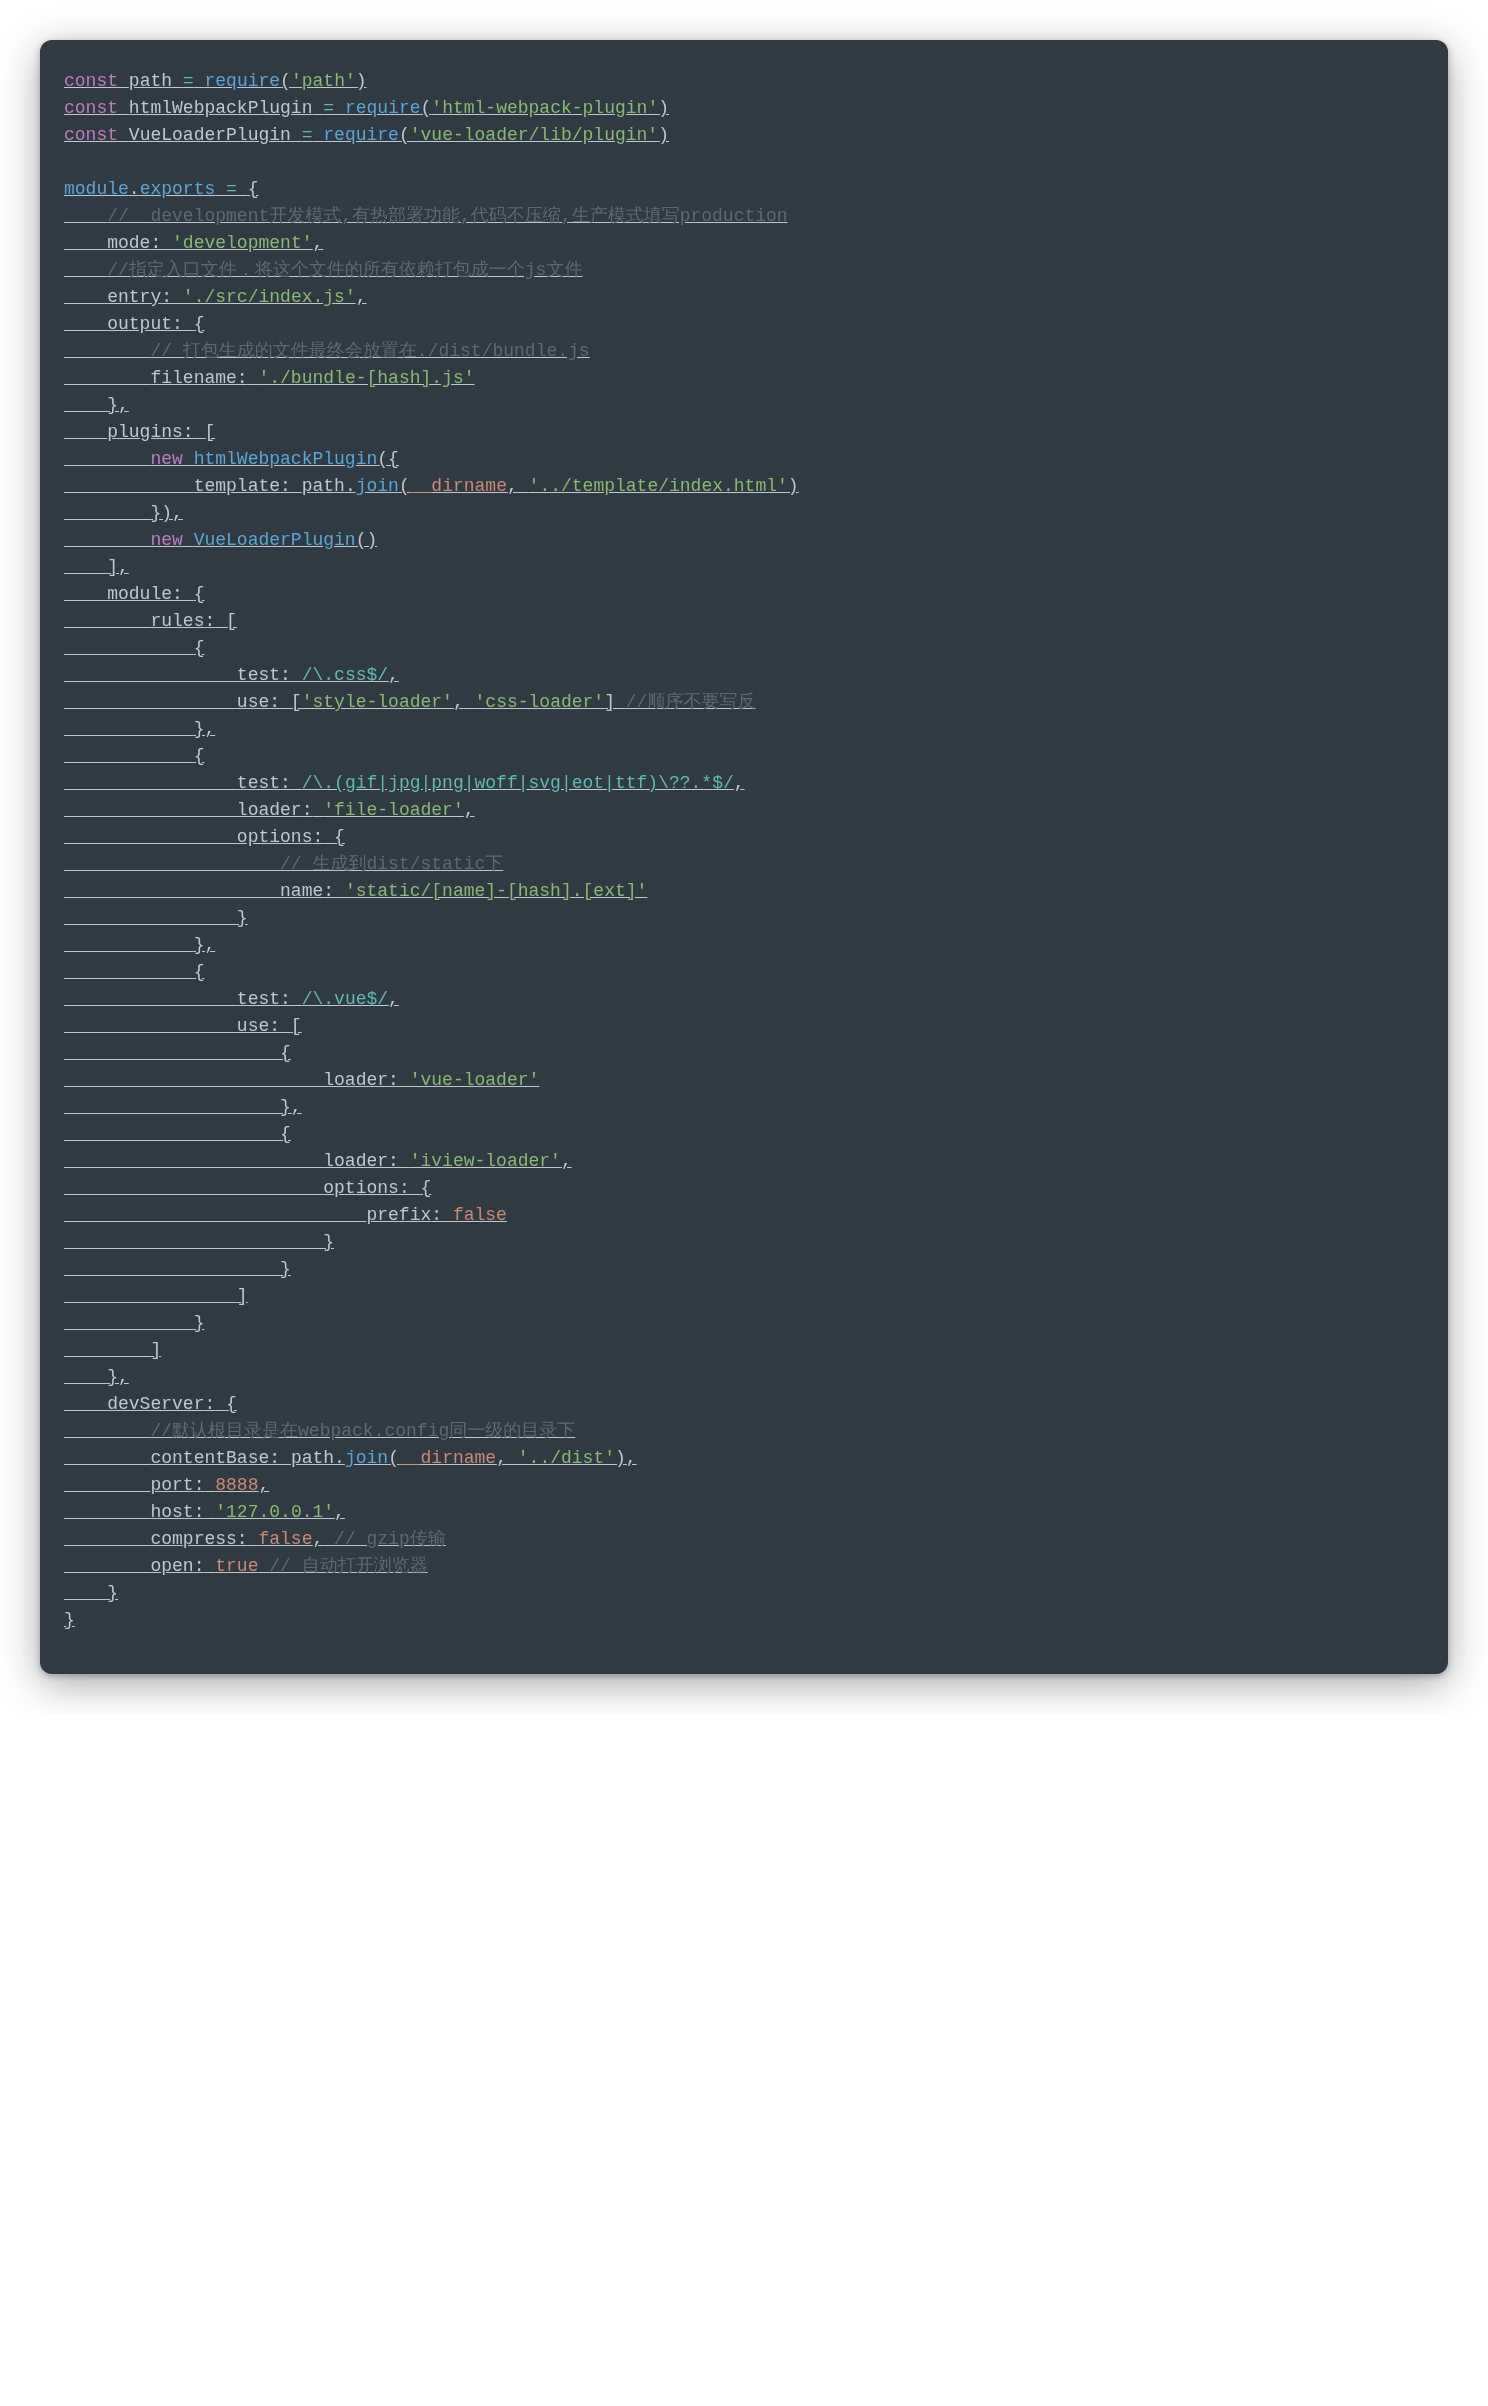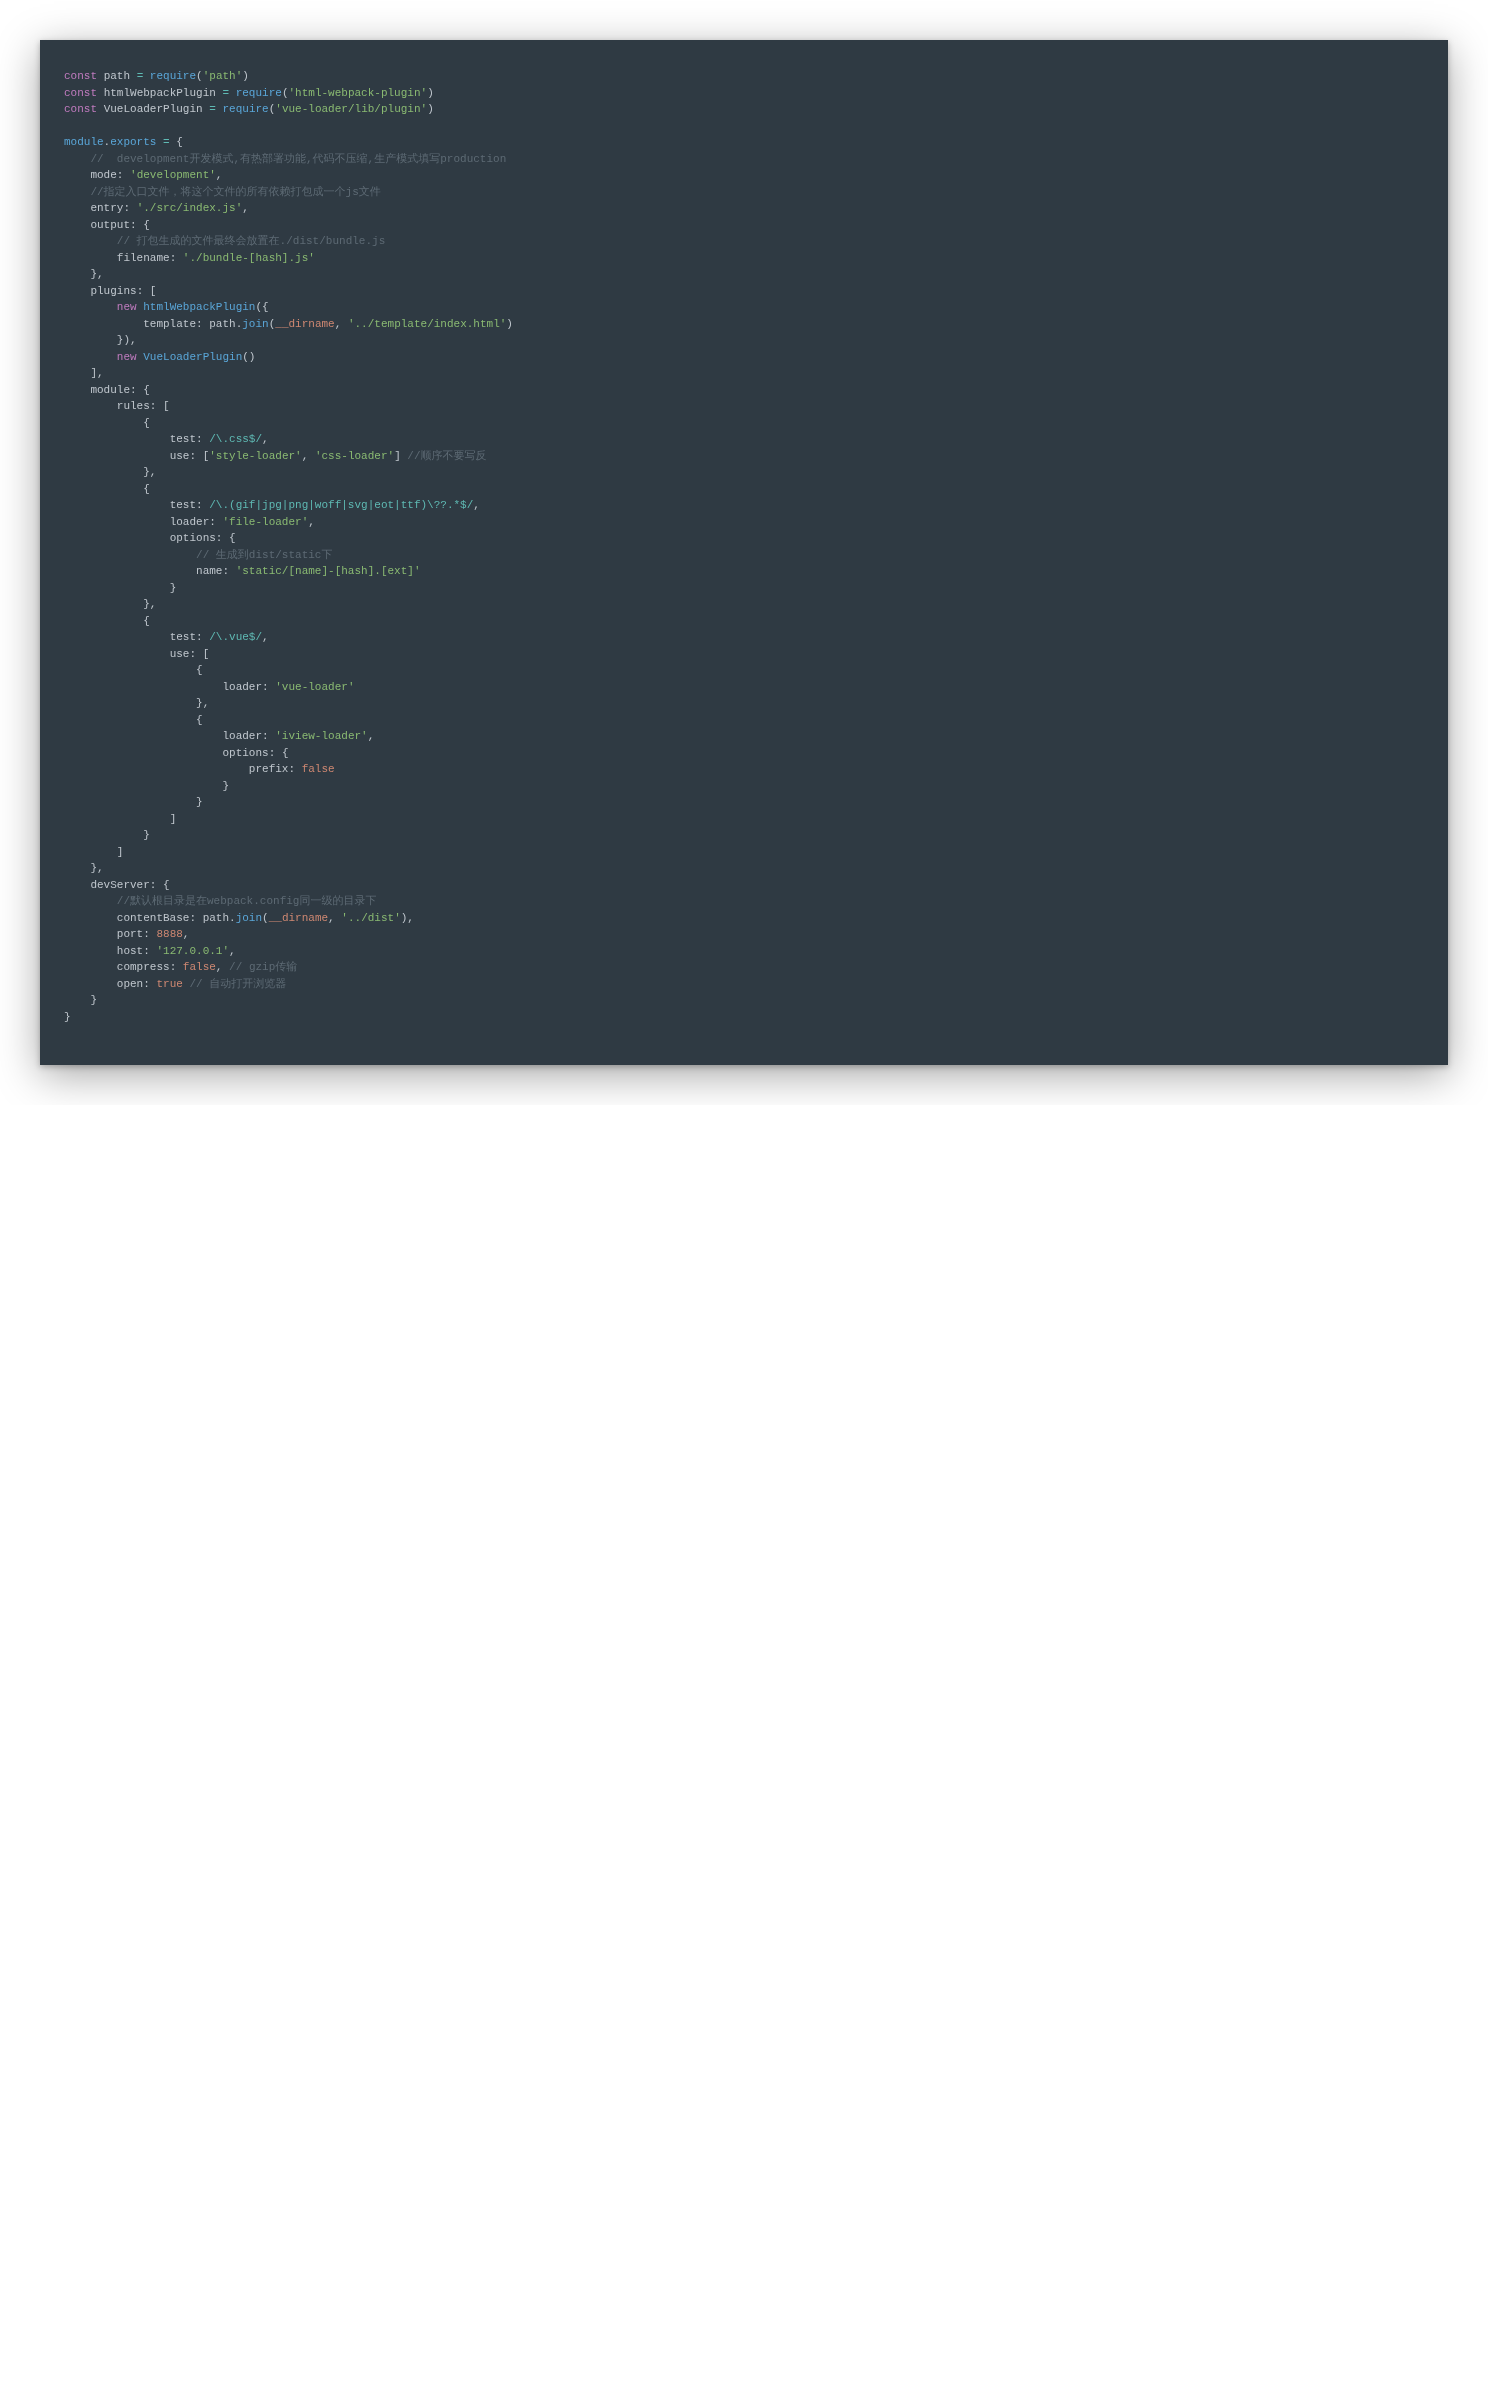--- a/index.html
+++ b/index.html
@@ -3,27 +3,28 @@
 <meta charset="utf-8">
 <style>
   html,body{margin:0;padding:0;background:#ffffff;}
   body{
     font-family:"SFMono-Regular","Menlo","Monaco","Consolas","Liberation Mono","Courier New",monospace;
     padding:40px;
     box-sizing:border-box;
   }
   .code-panel{
     background:#2f3a43;
-    border-radius:0;
+    border-radius:12px;
     box-shadow:0 10px 40px rgba(0,0,0,0.35),0 2px 6px rgba(0,0,0,0.25);
     padding:28px 24px 40px 24px;
     line-height:1.5;
-    font-size:11px;
+    font-size:18px;
     color:#c0c7ce;
     overflow:auto;
+    text-decoration:underline;
   }
   pre{
     margin:0;
     white-space:pre;
     font-family:inherit;
   }
   
   .kw   {color:#c07bbf;}      
   .fn   {color:#5aa6d8;}      
   .var  {color:#c0c7ce;}      

